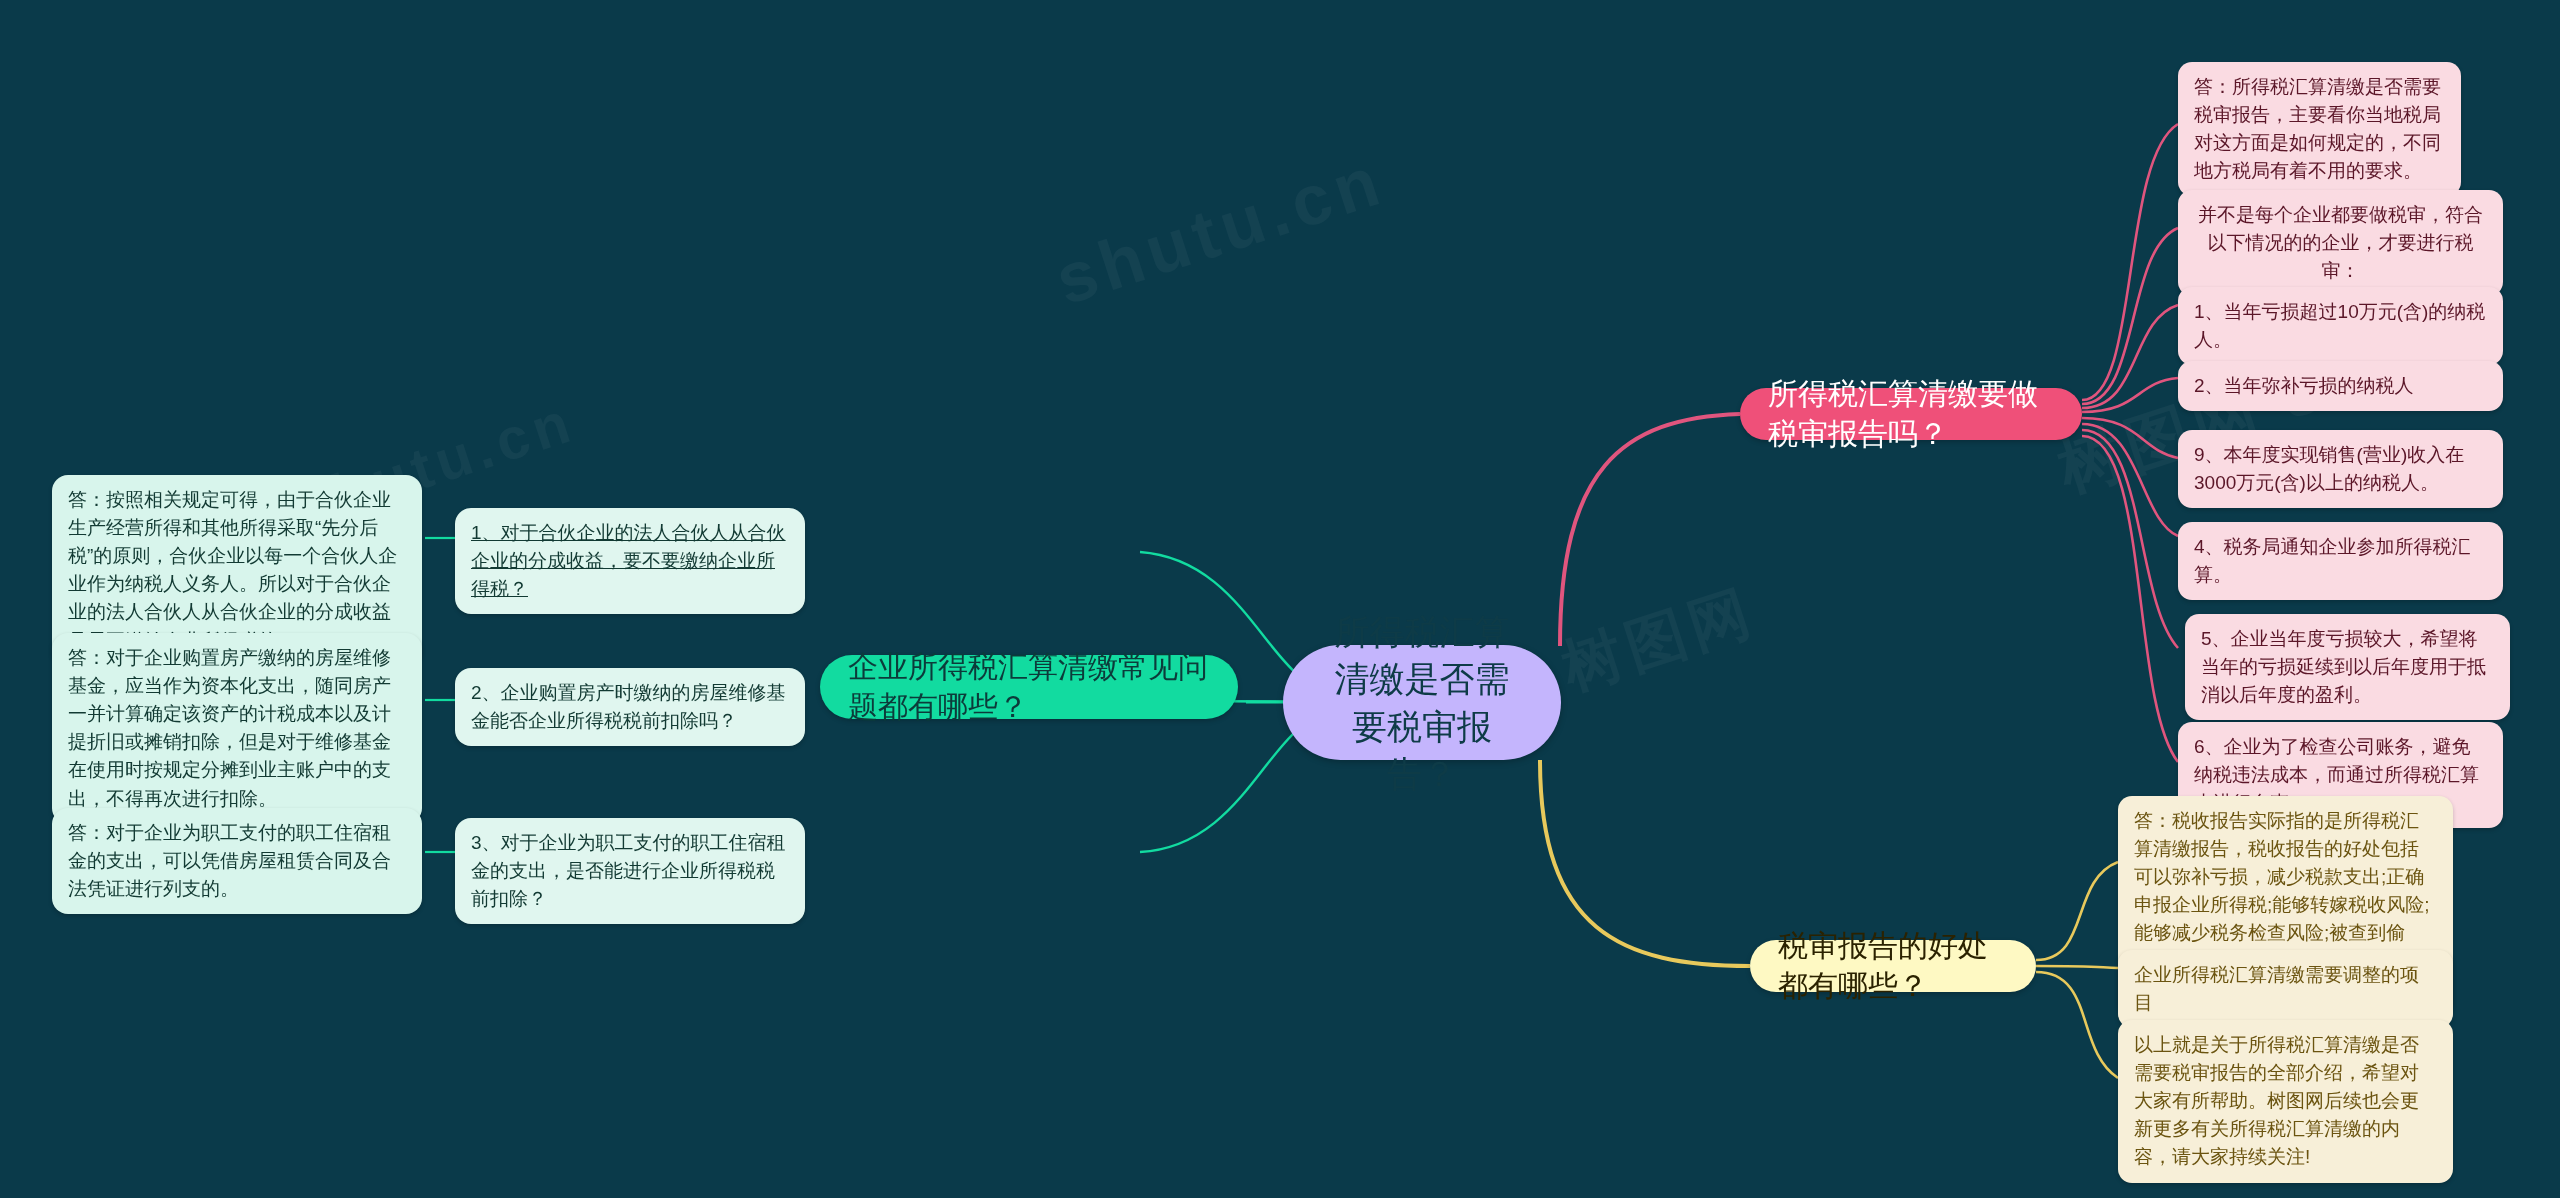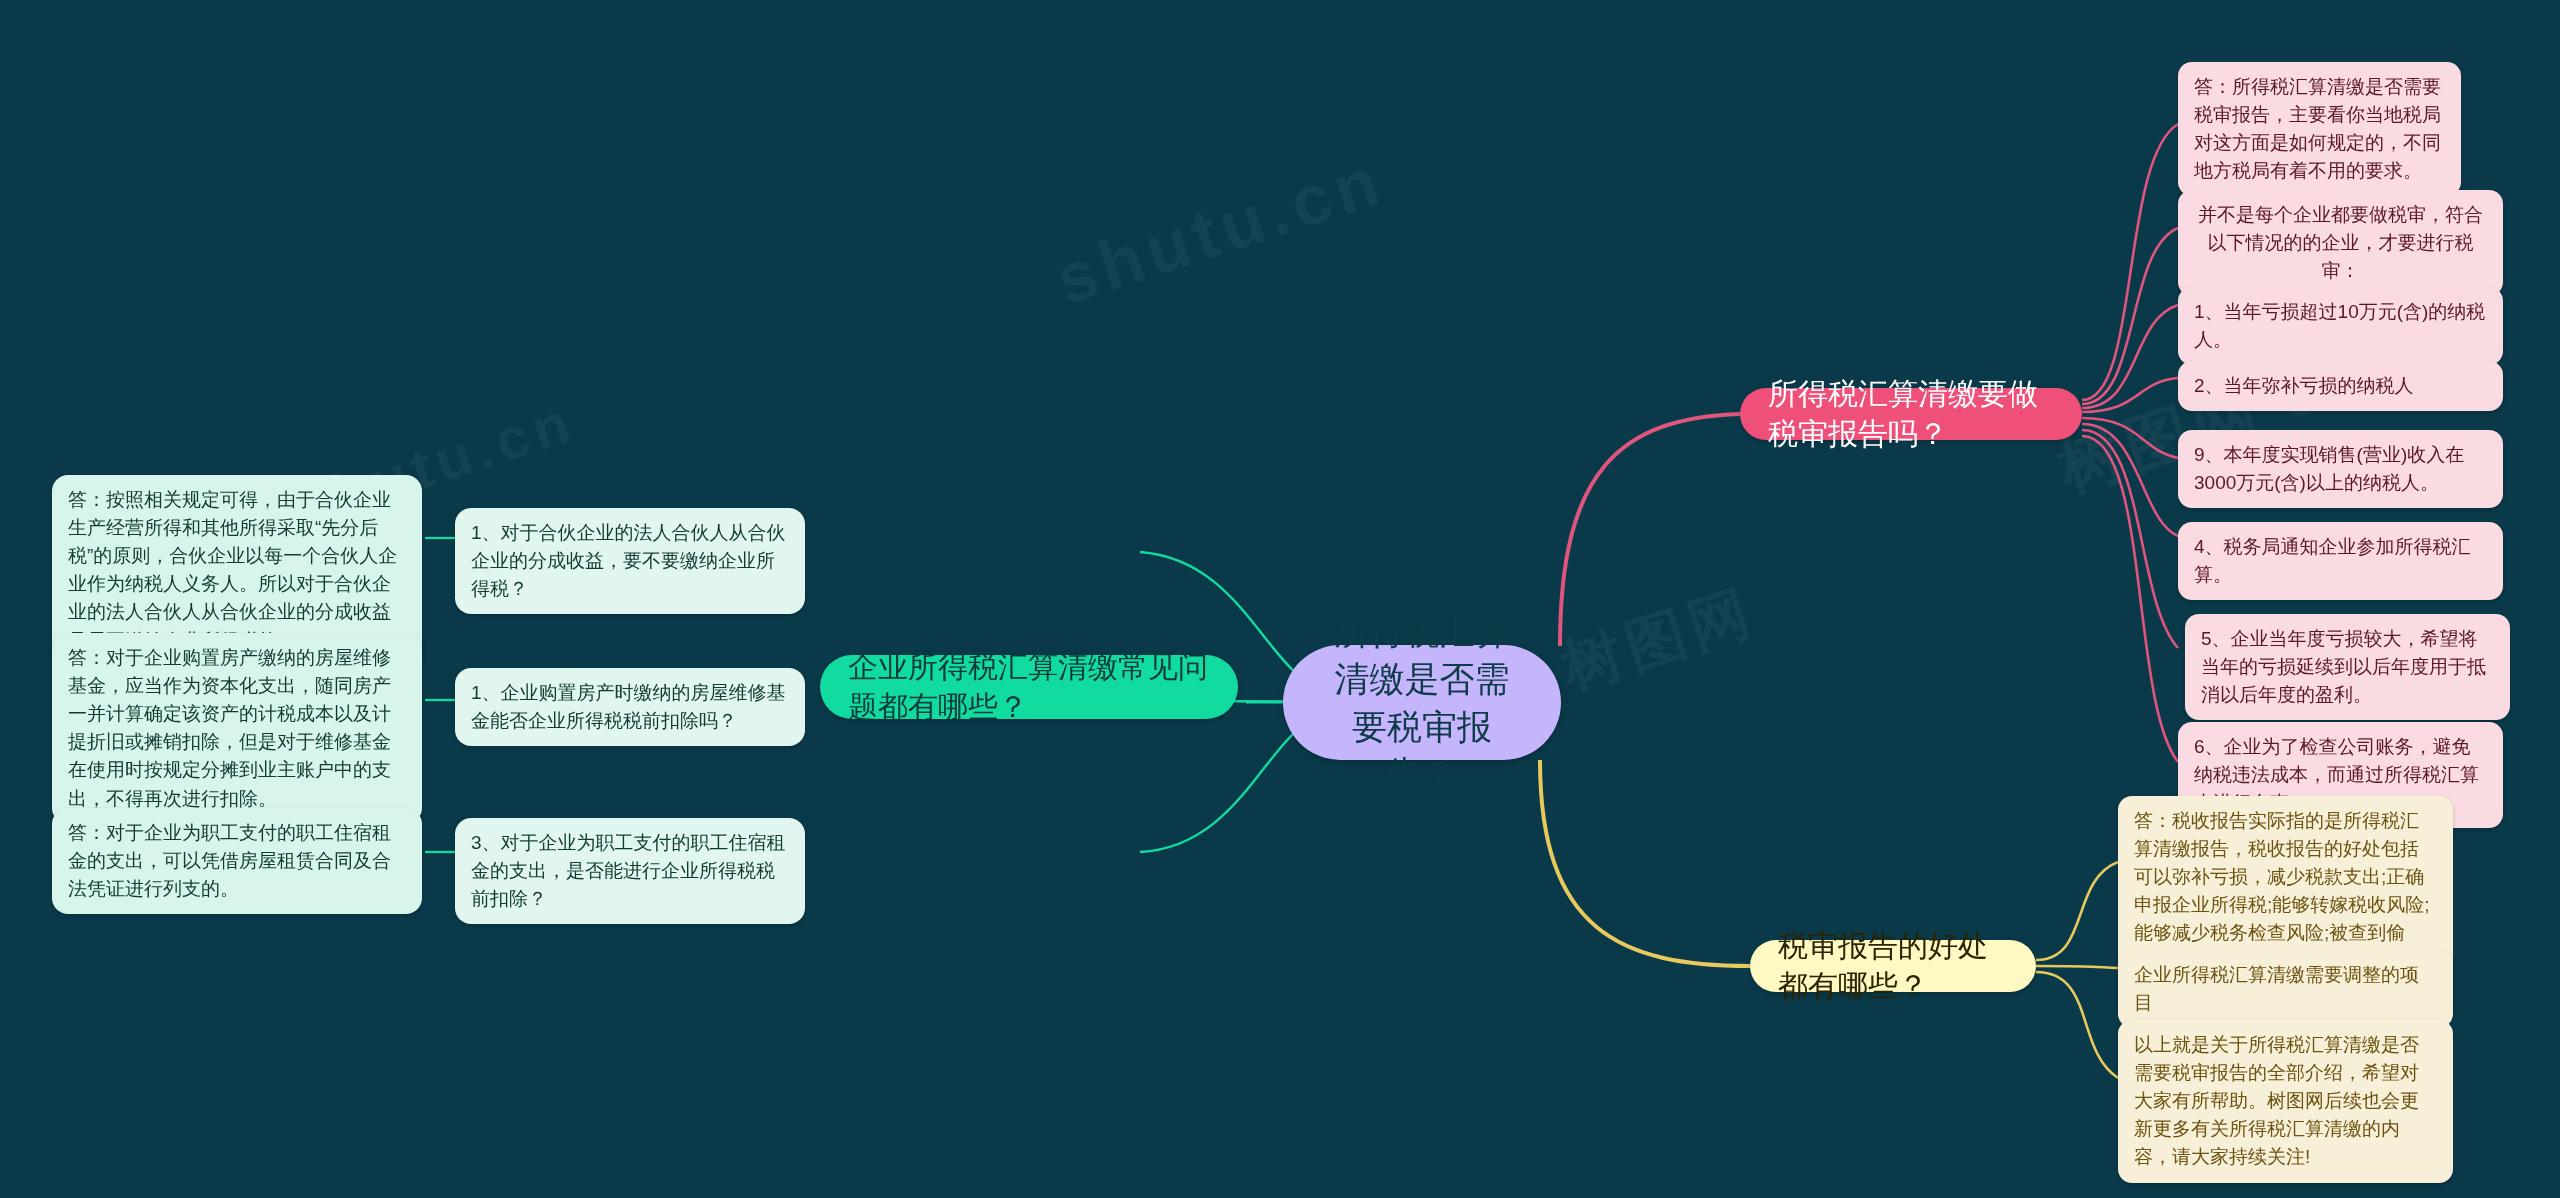--- a/index.html
+++ b/index.html
@@ -99,25 +99,25 @@
   </svg>
 
   <div class="node root" style="left:1283px;top:645px;width:278px;height:115px;">
     <span>所得税汇算清缴是否需要税审报告？</span>
   </div>
 
   <div class="node branch green" style="left:820px;top:655px;width:418px;height:64px;">
     <span>企业所得税汇算清缴常见问题都有哪些？</span>
   </div>
 
-  <div class="node leaf mint2" style="left:455px;top:508px;width:350px;">
+  <div class="node leaf mint2" style="left:455px;top:508px;width:350px;text-decoration:underline;">
     <span>1、对于合伙企业的法人合伙人从合伙企业的分成收益，要不要缴纳企业所得税？</span>
   </div>
   <div class="node leaf mint2" style="left:455px;top:668px;width:350px;">
-    <span>1、企业购置房产时缴纳的房屋维修基金能否企业所得税税前扣除吗？</span>
+    <span>2、企业购置房产时缴纳的房屋维修基金能否企业所得税税前扣除吗？</span>
   </div>
   <div class="node leaf mint2" style="left:455px;top:818px;width:350px;">
     <span>3、对于企业为职工支付的职工住宿租金的支出，是否能进行企业所得税税前扣除？</span>
   </div>
 
   <div class="node leaf mint" style="left:52px;top:475px;width:370px;">
     <span>答：按照相关规定可得，由于合伙企业生产经营所得和其他所得采取“先分后税”的原则，合伙企业以每一个合伙人企业作为纳税人义务人。所以对于合伙企业的法人合伙人从合伙企业的分成收益是需要缴纳企业所得税的。</span>
   </div>
   <div class="node leaf mint" style="left:52px;top:633px;width:370px;">
     <span>答：对于企业购置房产缴纳的房屋维修基金，应当作为资本化支出，随同房产一并计算确定该资产的计税成本以及计提折旧或摊销扣除，但是对于维修基金在使用时按规定分摊到业主账户中的支出，不得再次进行扣除。</span>

